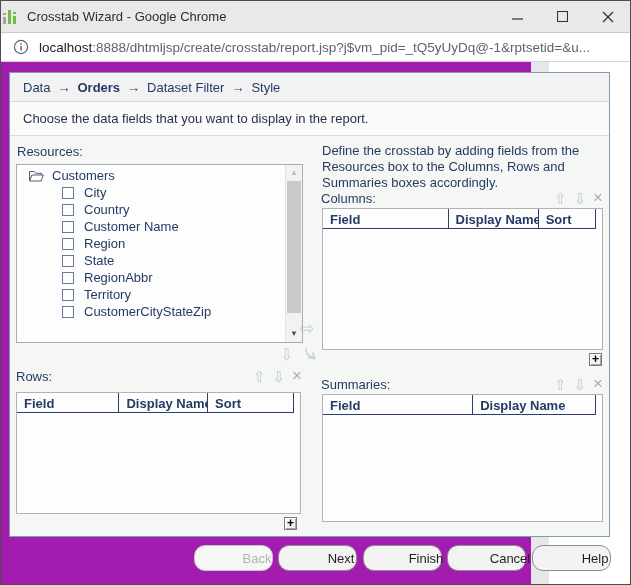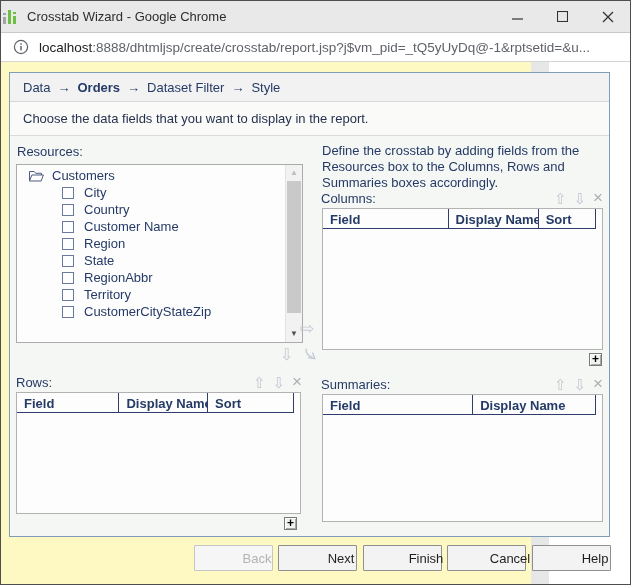--- a/index.html
+++ b/index.html
@@ -17,21 +17,21 @@
 
   
   .urlbar { height:30px; background:#ffffff; border-top:1px solid #c9c9c9; border-bottom:1px solid #d4d4d4;
             display:flex; align-items:center; padding:0 12px; }
   .info-icon { width:16px; height:16px; margin-right:10px; flex:0 0 auto; }
   .url-text { font-size:13.5px; white-space:nowrap; overflow:hidden; }
   .url-host { color:#202124; }
   .url-path { color:#5f6368; }
 
   
-  .page { position:relative; width:548px; height:522px; background:#fef9c3; }
+  .page { position:relative; width:548px; height:522px; background:#a21caf; }
   .scroll-strip { position:absolute; top:0; right:0; width:18px; height:100%; background:#e6e7e7; }
 
   .wizard { position:absolute; left:8px; top:10px; width:601px; height:465px;
             border:1px solid #7f9db9; background:#f5f7f4; }
 
   .crumbs { height:29px; background:#f1f2f1; border-bottom:1px solid #d7d7d7;
             display:flex; align-items:center; padding-left:13px; font-size:13px; color:#253a66; }
   .crumb { white-space:nowrap; }
   .crumb.current { font-weight:bold; }
   .crumb-arrow { margin:0 7px; color:#253a66; }
@@ -66,21 +66,21 @@
   
   .define { position:absolute; left:312px; top:7px; width:283px; font-size:13px; color:#253a66; line-height:16px; }
 
   
   .panel-head { position:absolute; display:flex; align-items:center; justify-content:space-between; height:17px; }
   .head-icons { display:flex; align-items:center; }
   .hi { font-size:15px; line-height:15px; color:#c2c7d2; margin-left:7px; }
   .hi.x { font-size:17px; color:#abaeb3; margin-top:-2px; }
 
   .ph-columns   { left:311px; top:54px;  width:282px;gap:35px; }
-  .ph-rows      { left:6px;   top:238px; width:286px; }
+  .ph-rows      { left:6px;   top:232px; width:286px; }
   .ph-summaries { left:311px; top:240px; width:282px; }
 
   
   .tbl { position:absolute; background:#fcfdfc; border:1px solid #b2b2b2;font-weight:bold; }
   .thead { display:flex; height:20px; margin-right:6px; }
   .th { font-size:13px; color:#253a66; padding:3px 0 0 7px; border-bottom:1px solid #2f3c6e;
         border-right:1px solid #2f3c6e; white-space:nowrap; overflow:hidden; }
   .tbl-columns   { left:312px; top:72px;  width:281px; height:142px; }
   .tbl-rows      { left:6px;   top:256px; width:285px; height:122px; }
   .tbl-summaries { left:312px; top:258px; width:281px; height:128px; }
@@ -90,21 +90,21 @@
   .tbl-summaries .c1 { width:55%; } .tbl-summaries .c2 { width:45%; }
 
   .plus { position:absolute; width:13px; height:13px; border:1px solid #7a7a7a; background:#f2f2f2;
           box-shadow: inset 1px 1px 0 #ffffff, inset -1px -1px 0 #a8a8a8;
           font-size:12px; font-weight:bold; line-height:11px; text-align:center; color:#000; }
   .plus-columns { left:579px; top:217px; }
   .plus-rows    { left:274px; top:381px; }
 
   
   .btn { position:absolute; top:483px; width:79px; height:26px; background:#f3f3f3; border:1px solid #8f8f8f;
-         display:flex; align-items:center; justify-content:center; font-size:13px; color:#1f1f1f; border-radius:1px;padding-left:47px; }
+         display:flex; align-items:center; justify-content:center; font-size:13px; color:#1f1f1f; border-radius:11px;padding-left:47px; }
   .btn.disabled { color:#b3b3b3; border-color:#c6c6c6; background:#f6f6f6; }
   .b-back{left:193px} .b-next{left:277px} .b-finish{left:362px} .b-cancel{left:446px} .b-help{left:531px}
 </style>
 </head>
 <body>
 
 <div class="window">
 
   <div class="titlebar">
     <svg class="app-icon" viewBox="0 0 18 18">

